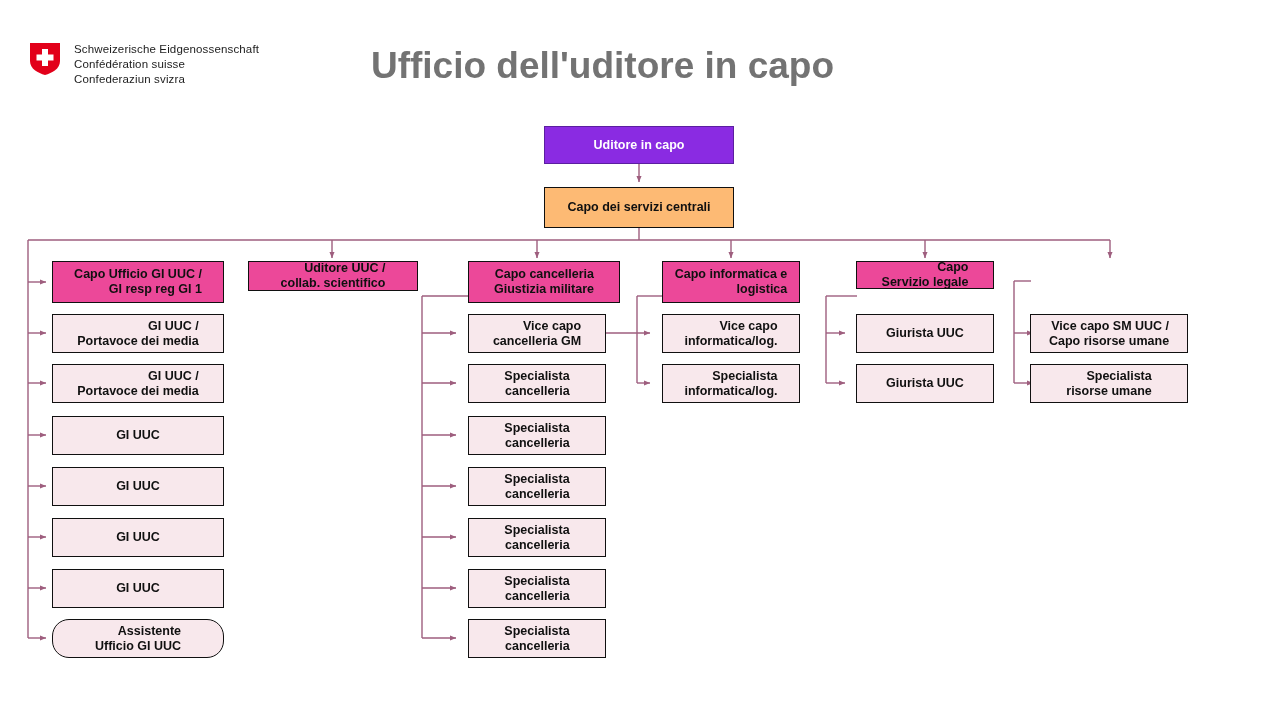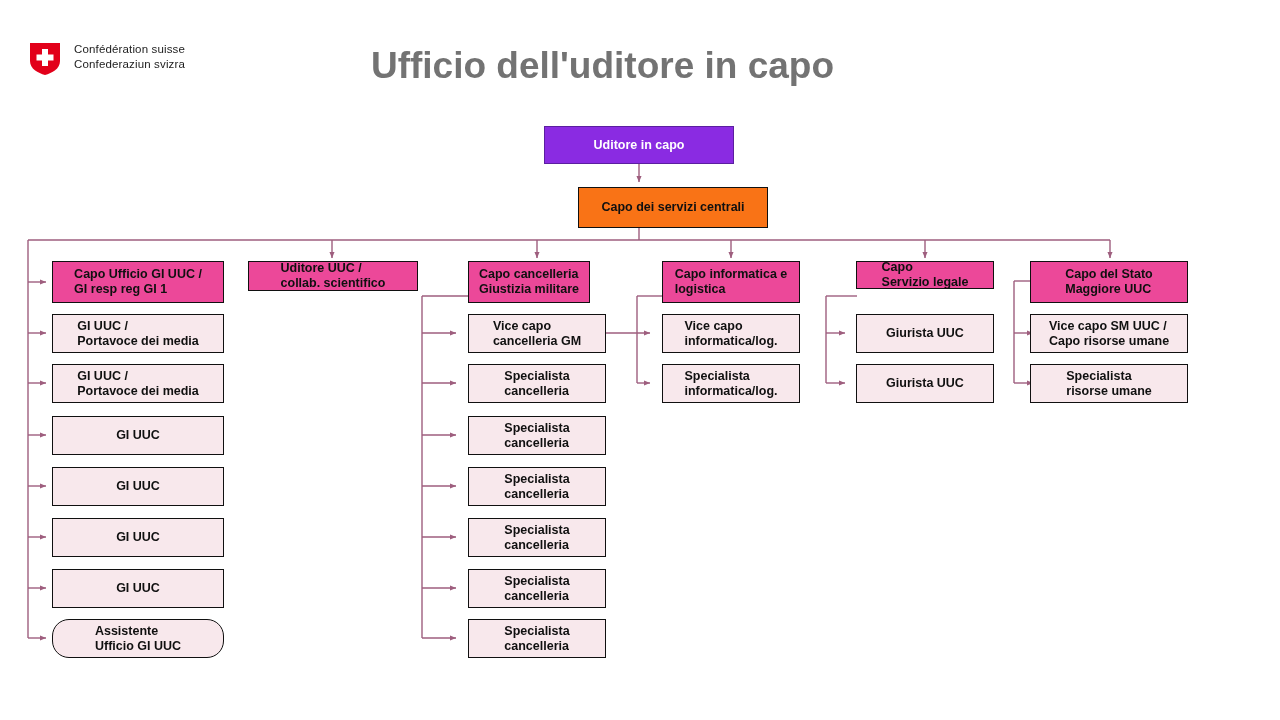--- a/index.html
+++ b/index.html
@@ -82,58 +82,58 @@
     pointer-events: none;
   }
 
   .node {
     position: absolute;
     box-sizing: border-box;
     border: 1px solid #101010;
     display: flex;
     align-items: center;
     justify-content: center;
-    text-align: left;
+    text-align: right;
     font-family: "Liberation Sans", sans-serif;
     font-size: 12.5px;
     font-weight: bold;
     color: #101010;
     line-height: 15px;
     padding: 0 4px;
     white-space: pre-line;
   }
   .node.root {
     background: #8A2BE2;
     color: #ffffff;
     border-color: #5b1fa0;
     font-size: 12.5px;
   }
   .node.level2 {
-    background: #f97316;
-    margin-left: 34px;
+    background: #fdba74;
   }
   .node.head {
     background: #ec4899;
   }
   .node.leaf {
     background: #F8E8EC;
   }
 </style>
 </head>
 <body>
 
 <div id="stage">
 
   <div id="logo">
     <svg id="logo-shield" viewBox="0 0 30 32">
       <path d="M0,0 H30 V18 C30,26 22,30 15,32 C8,30 0,26 0,18 Z" fill="#E2001A"></path>
       <rect x="12" y="6" width="6" height="17" fill="#ffffff"></rect>
       <rect x="6.5" y="11.5" width="17" height="6" fill="#ffffff"></rect>
     </svg>
     <div id="logo-lines">
+      <div class="logo-line">Schweizerische Eidgenossenschaft</div>
       <div class="logo-line">Confédération suisse</div>
       <div class="logo-line">Confederaziun svizra</div>
     </div>
   </div>
 
   <div id="page-title">Ufficio dell'uditore in capo</div>
 
   <div id="chart">
 
     <svg id="connectors">
@@ -207,21 +207,21 @@
     <div class="node leaf" style="left:52px; top:416px; width:172px; height:39px;">GI UUC</div>
     <div class="node leaf" style="left:52px; top:467px; width:172px; height:39px;">GI UUC</div>
     <div class="node leaf" style="left:52px; top:518px; width:172px; height:39px;">GI UUC</div>
     <div class="node leaf" style="left:52px; top:569px; width:172px; height:39px;">GI UUC</div>
     <div class="node leaf" style="left:52px; top:619px; width:172px; height:39px;border-radius:17px;">Assistente
 Ufficio GI UUC</div>
 
     <div class="node head" style="left:248px; top:261px; width:170px; height:30px;">Uditore UUC /
 collab. scientifico</div>
 
-    <div class="node head" style="left:468px; top:261px; width:122px; height:42px;">Capo cancelleria
+    <div class="node head" style="left:468px; top:261px; width:152px; height:42px;">Capo cancelleria
 Giustizia militare</div>
     <div class="node leaf" style="left:468px; top:314px; width:138px; height:39px;">Vice capo
 cancelleria GM</div>
     <div class="node leaf" style="left:468px; top:364px; width:138px; height:39px;">Specialista
 cancelleria</div>
     <div class="node leaf" style="left:468px; top:416px; width:138px; height:39px;">Specialista
 cancelleria</div>
     <div class="node leaf" style="left:468px; top:467px; width:138px; height:39px;">Specialista
 cancelleria</div>
     <div class="node leaf" style="left:468px; top:518px; width:138px; height:39px;">Specialista
@@ -236,21 +236,19 @@
     <div class="node leaf" style="left:662px; top:314px; width:138px; height:39px;">Vice capo
 informatica/log.</div>
     <div class="node leaf" style="left:662px; top:364px; width:138px; height:39px;">Specialista
 informatica/log.</div>
 
     <div class="node head" style="left:856px; top:261px; width:138px; height:28px;">Capo
 Servizio legale</div>
     <div class="node leaf" style="left:856px; top:314px; width:138px; height:39px;">Giurista UUC</div>
     <div class="node leaf" style="left:856px; top:364px; width:138px; height:39px;">Giurista UUC</div>
 
-    <div class="node head" style="left:1030px; top:261px; width:158px; height:42px;">Capo del Stato
-Maggiore UUC</div>
     <div class="node leaf" style="left:1030px; top:314px; width:158px; height:39px;">Vice capo SM UUC /
 Capo risorse umane</div>
     <div class="node leaf" style="left:1030px; top:364px; width:158px; height:39px;">Specialista
 risorse umane</div>
 
   </div>
 </div>
 
 </body></html>

